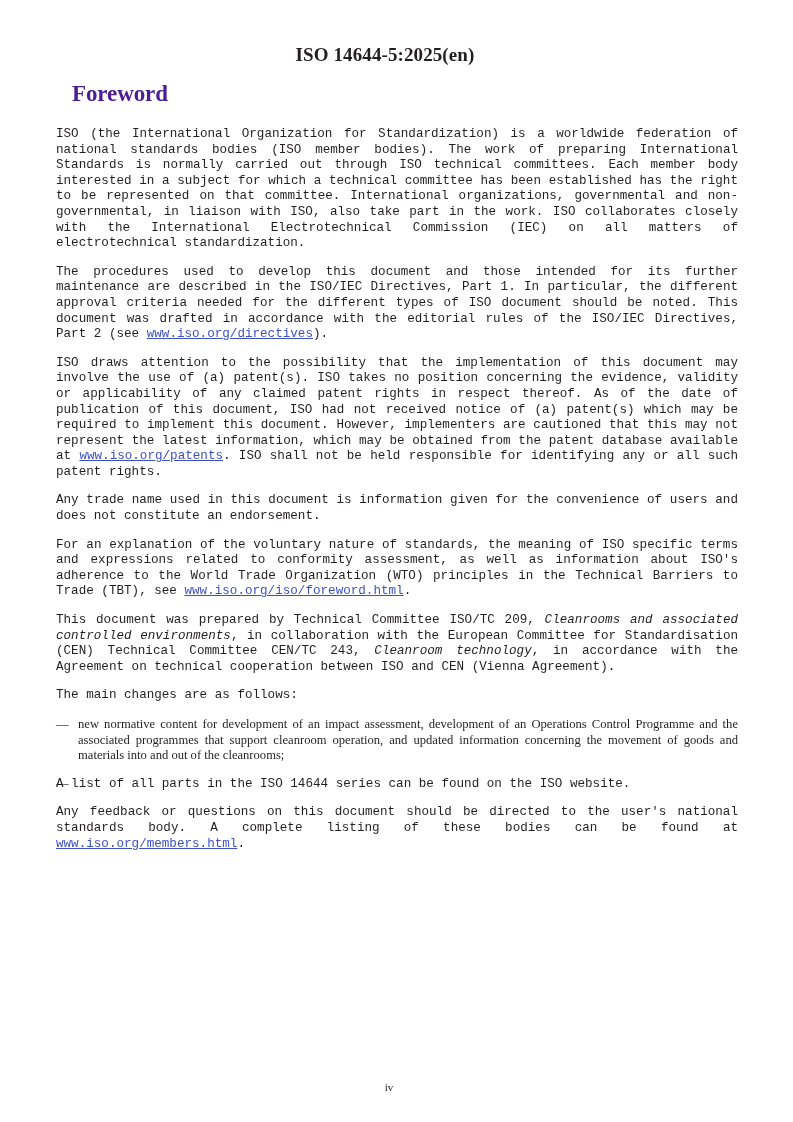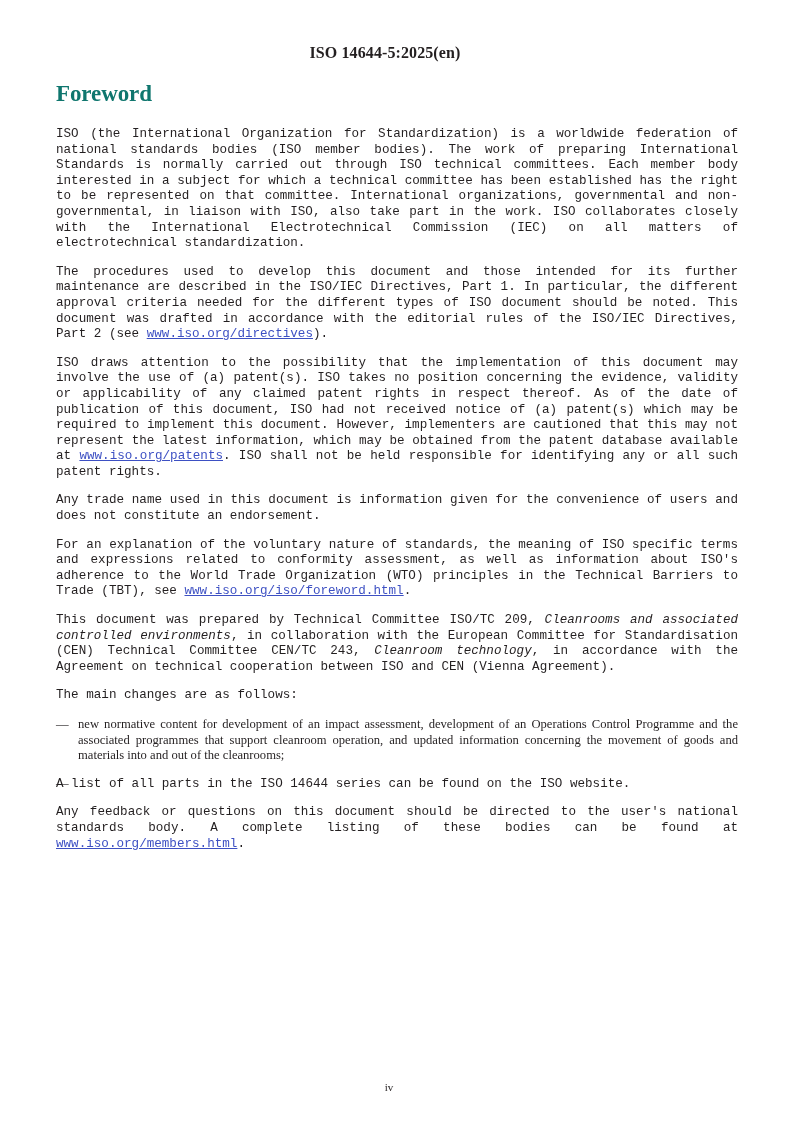--- a/index.html
+++ b/index.html
@@ -25,40 +25,40 @@
   }
 
   
   .running-head {
     position: absolute;
     left: 0;
     top: 44px;
     width: 770px;
     text-align: center;
     font-weight: bold;
-    font-size: 16px;
+    font-size: 19px;
     letter-spacing: 0.1px;
     color: #231f20;
   }
 
   
   .content {
     position: absolute;
     left: 56px;
     top: 82px;
     width: 682px;
   }
 
   h1.doc-title {
     font-size: 23px;
     font-weight: bold;
-    margin: 0 0 22px 0;
+    margin: 0 0 22px 16px;
     line-height: 1.0;
     letter-spacing: -0.1px;
-    color: #0f766e;
+    color: #4c1d95;
   }
 
   p.para {
     margin: 0 0 13px 0;
     font-size: 12.6px;
     line-height: 15.6px;
     text-align: justify;
     text-justify: inter-word;
     color: #231f20;
     hyphens: none;

